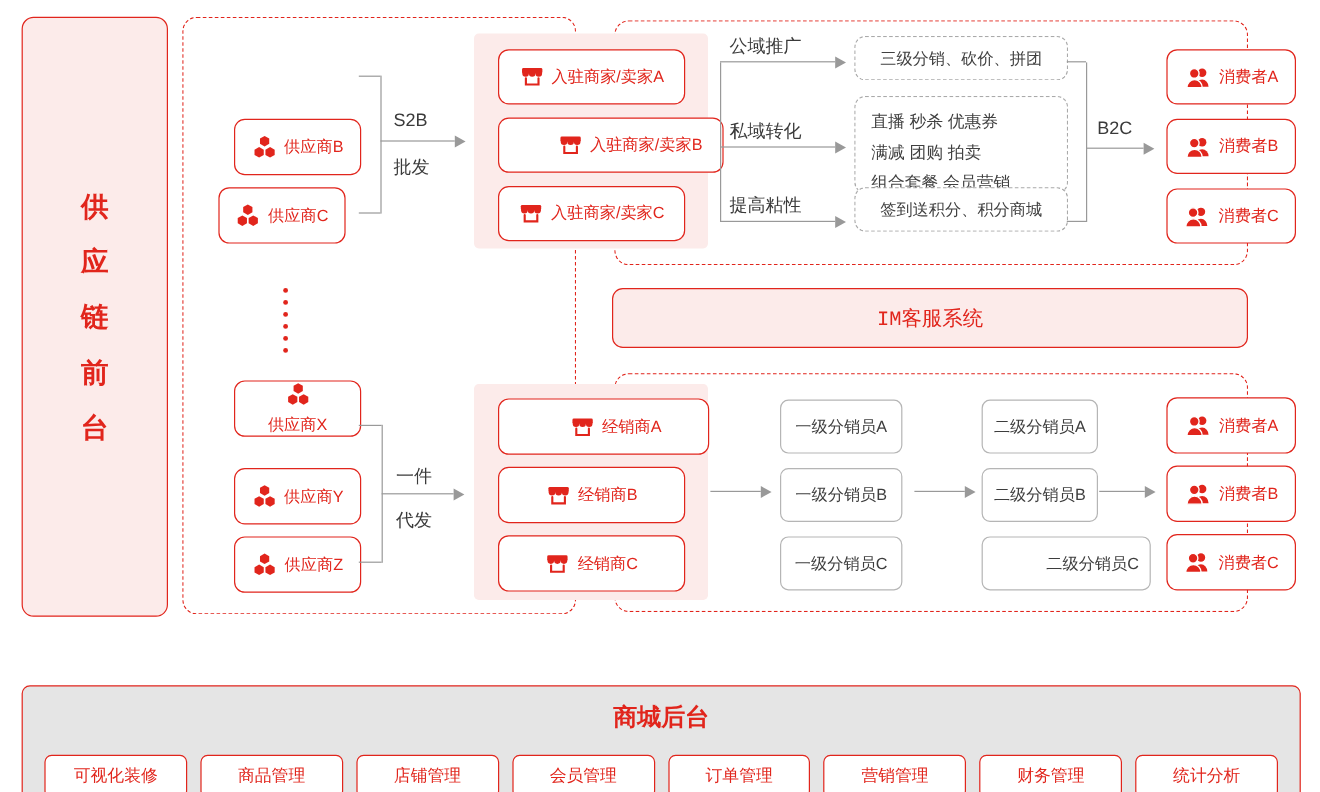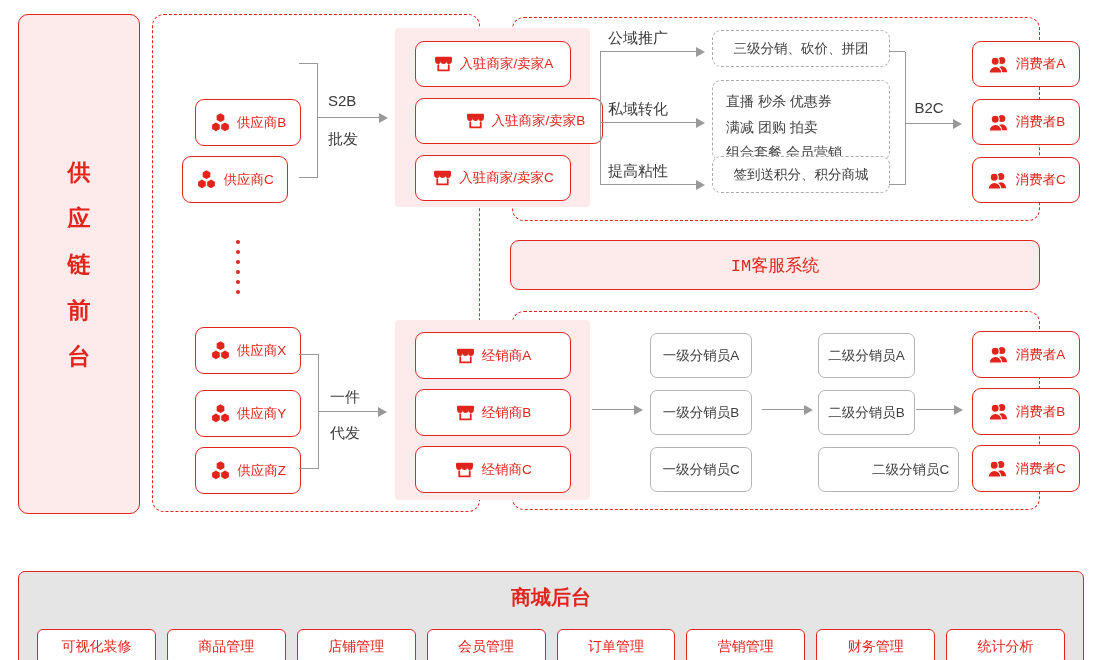--- a/index.html
+++ b/index.html
@@ -190,21 +190,21 @@
 
   <div class="dots" style="left:236px;top:240px;">
     <i></i>
       <i></i>
       <i></i>
       <i></i>
       <i></i>
       <i></i>
   </div>
 
-  <div class="node" style="left:195px;top:327px;width:104px;height:45px;">
+  <div class="node" style="left:195px;top:317px;width:104px;height:45px;flex-direction:column;">
     <svg width="21" height="21" viewBox="0 0 24 24">
         <use href="#ic-hex"></use>
       </svg>
     <span>供应商X</span>
   </div>
   <div class="node" style="left:195px;top:390px;width:104px;height:45px;">
     <svg width="21" height="21" viewBox="0 0 24 24">
         <use href="#ic-hex"></use>
       </svg>
     <span>供应商Y</span>
@@ -218,21 +218,21 @@
 
   <div class="hline" style="left:299px;top:354px;width:19px;"></div>
   <div class="hline" style="left:299px;top:468px;width:19px;"></div>
   <div class="vline" style="left:318px;top:354px;height:115px;"></div>
   <div class="hline" style="left:318px;top:411px;width:60px;"></div>
   <div class="ah" style="left:378px;top:407px;"></div>
   <div class="flow-label" style="left:330px;top:388px;">一件</div>
   <div class="flow-label" style="left:330px;top:424px;">代发</div>
 
   <div class="pink-panel" style="left:395px;top:320px;width:195px;height:180px;"></div>
-  <div class="node" style="left:415px;top:332px;width:154px;height:45px;">
+  <div class="node" style="left:415px;top:332px;width:154px;height:45px;padding-left:20px;">
     <svg width="21" height="20" viewBox="0 0 26 24">
         <use href="#ic-shop"></use>
       </svg>
     <span>经销商A</span>
   </div>
   <div class="node" style="left:415px;top:389px;width:154px;height:45px;">
     <svg width="21" height="20" viewBox="0 0 26 24">
         <use href="#ic-shop"></use>
       </svg>
     <span>经销商B</span>

